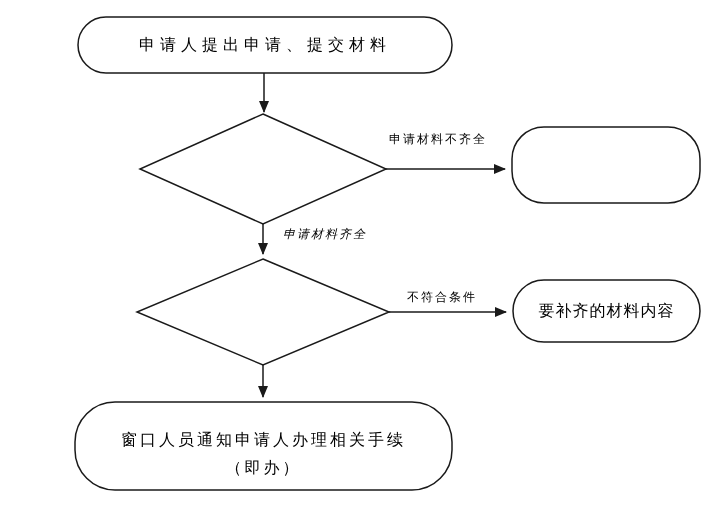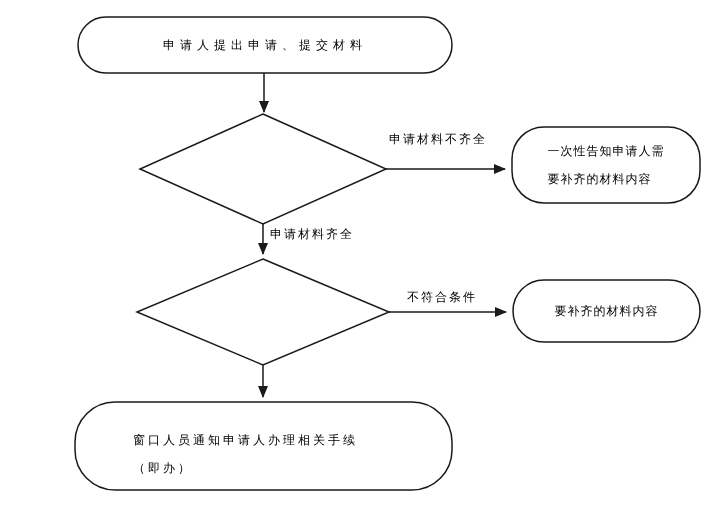--- a/index.html
+++ b/index.html
@@ -11,21 +11,22 @@
     font-family: "Liberation Serif", "DejaVu Serif", serif;
     color: #000000;
     overflow: hidden;
   }
   .canvas svg { position: absolute; left: 0; top: 0; }
   .node-label {
     position: absolute;
     display: flex;
     align-items: center;
     justify-content: center;
-    font-size: 12px;
+    text-align: center;
+    font-size: 16px;
     line-height: 28px;
     white-space: pre-line;
     letter-spacing: 1px;
     pointer-events: none;
   }
   .ls-wide  { letter-spacing: 5px; }
   .ls-mid   { letter-spacing: 3px; }
   .edge-label {
     position: absolute;
     font-size: 12px;
@@ -67,28 +68,26 @@
     <rect x="513" y="280" width="187" height="62" rx="31" ry="31" fill="#ffffff" stroke="#1a1a1a" stroke-width="1.5"></rect>
 
     <line x1="263" y1="365" x2="263" y2="397" stroke="#1a1a1a" stroke-width="1.5" marker-end="url(#ah)"></line>
 
     <rect x="75" y="402" width="377" height="88" rx="40" ry="40" fill="#ffffff" stroke="#1a1a1a" stroke-width="1.5"></rect>
   </svg>
 
   <div class="node-label ls-wide" style="left:78px; top:17px; width:374px; height:56px;">申请人提出申请、提交材料</div>
 
 
-  <div class="node-label" style="left:512px; top:127px; width:188px; height:76px;">一次性告知申请人需
-要补齐的材料内容</div>
 
 
   <div class="node-label" style="left:513px; top:280px; width:187px; height:62px;">要补齐的材料内容</div>
 
-  <div class="node-label ls-mid" style="left:57px; top:402px; width:377px; height:104px;">窗口人员通知申请人办理相关手续
+  <div class="node-label ls-mid" style="left:75px; top:402px; width:377px; height:104px;">窗口人员通知申请人办理相关手续
 （即办）</div>
 
   <div class="edge-label" style="left:370px; top:129px; width:136px;">申请材料不齐全</div>
 
-  <div class="edge-label" style="left:270px; top:224px; width:120px; text-align:left;">申请材料齐全</div>
+  <div class="edge-label" style="left:283px; top:224px; width:120px; text-align:left;font-style:italic;">申请材料齐全</div>
 
   <div class="edge-label" style="left:396px; top:287px; width:92px;text-align:center;">不符合条件</div>
 
 </div>
 
 </body></html>

